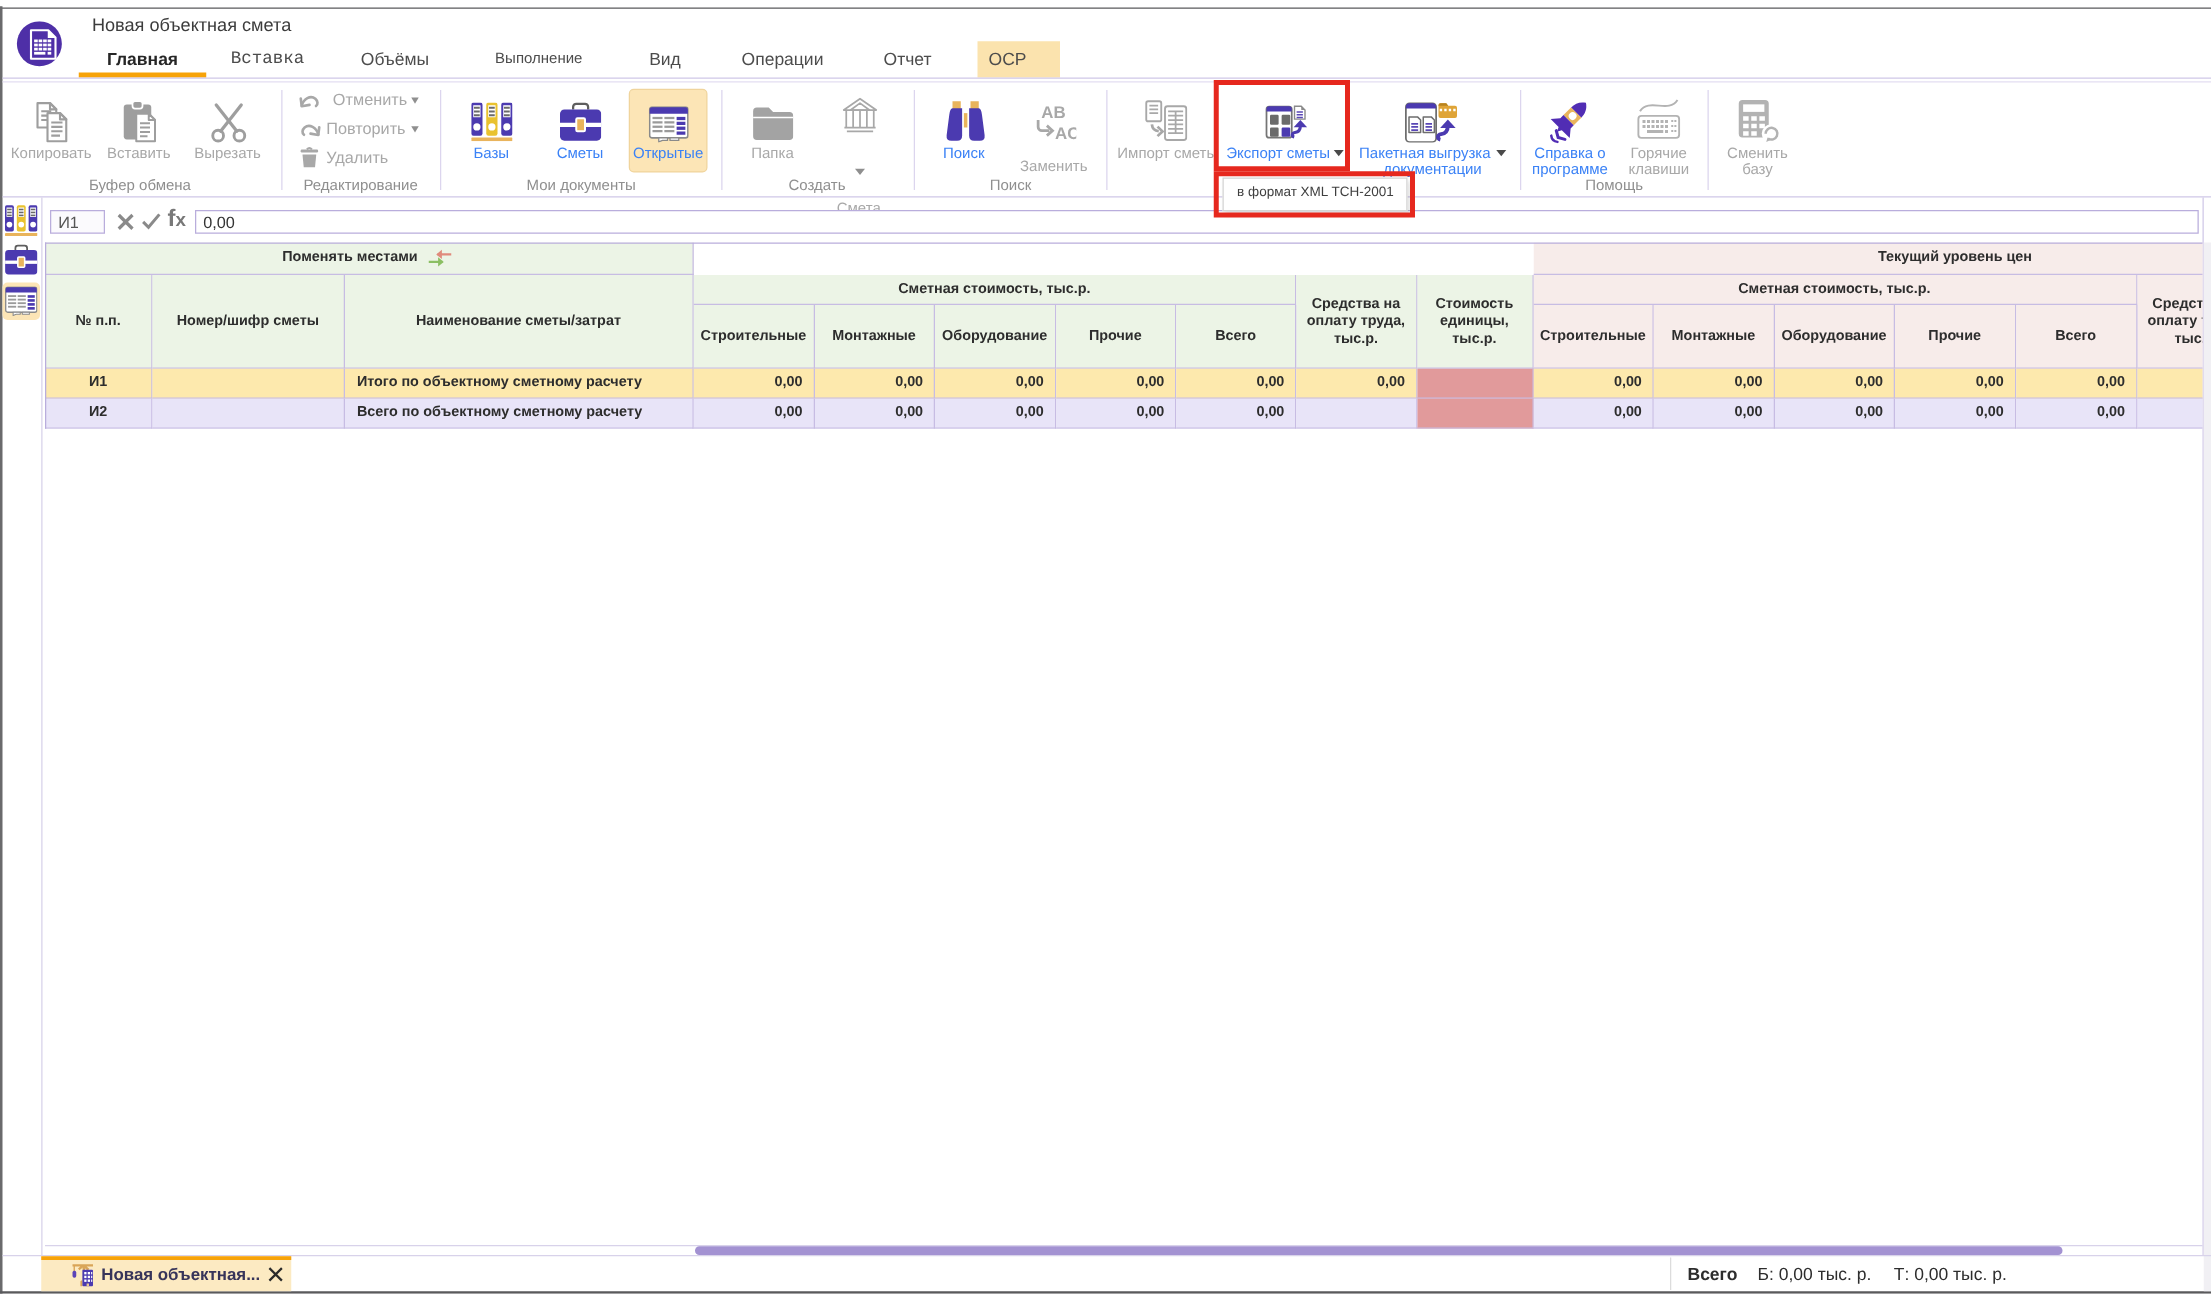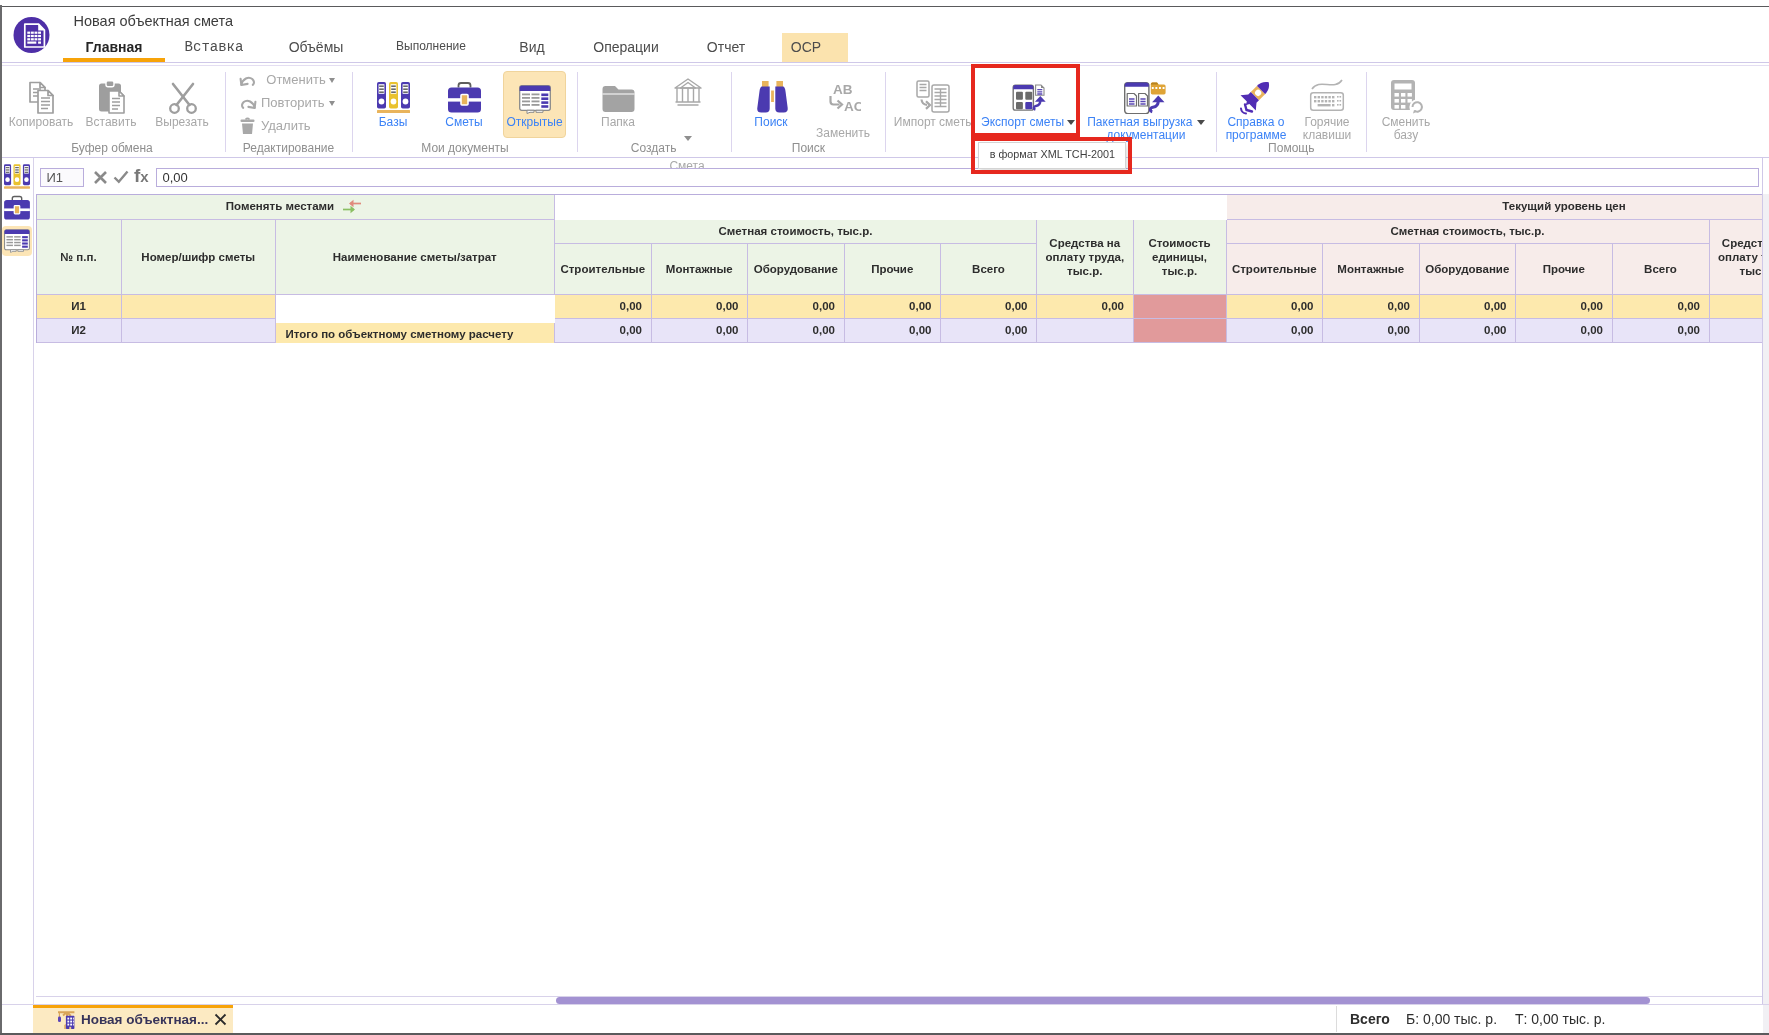--- a/index.html
+++ b/index.html
@@ -5,21 +5,21 @@
 #root{position:relative;width:1769px;height:1035px;background:#fff;overflow:hidden;
  font-family:"Liberation Sans", sans-serif; -webkit-font-smoothing:antialiased;}
 .abs{position:absolute;}
 .lbl{position:absolute;font-size:12px;color:#a8a8a8;text-align:center;line-height:12.5px;}
 .lbl.on{color:#3b82f6;}
 .grplbl{position:absolute;font-size:12px;color:#8f8f8f;text-align:center;white-space:nowrap;}
 .vdiv{position:absolute;width:1px;background:#dcd5ee;top:72px;height:80px;}
 .cell{position:absolute;box-sizing:border-box;border-right:1px solid #c7bce3;border-bottom:1px solid #c7bce3;
  display:flex;align-items:center;justify-content:center;font-weight:bold;color:#2d2d2d;font-size:11.5px;text-align:center;line-height:14px;}
 .cell.num{justify-content:flex-end;padding-right:8.5px;}
-.cell.lft{justify-content:flex-start;padding-left:10px;text-align:left;margin-top:28px;}
+.cell.lft{justify-content:flex-start;padding-left:10px;text-align:left;}
 .g{background:#ecf4e6;}
 .p{background:#f7ecea;}
 .ry{background:#fde9ad;}
 .rl{background:#e8e4f8;}
 .sal{background:#e19a9b;}
 .tri{display:inline-block;width:0;height:0;border-left:4.4px solid transparent;border-right:4.4px solid transparent;border-top:5px solid #8f8f8f;vertical-align:middle;}
 .tri.dk{border-top-color:#4a4a4a;}
 .tri.sm{border-left-width:3.3px;border-right-width:3.3px;}
 </style></head><body>
 <div id="root">

